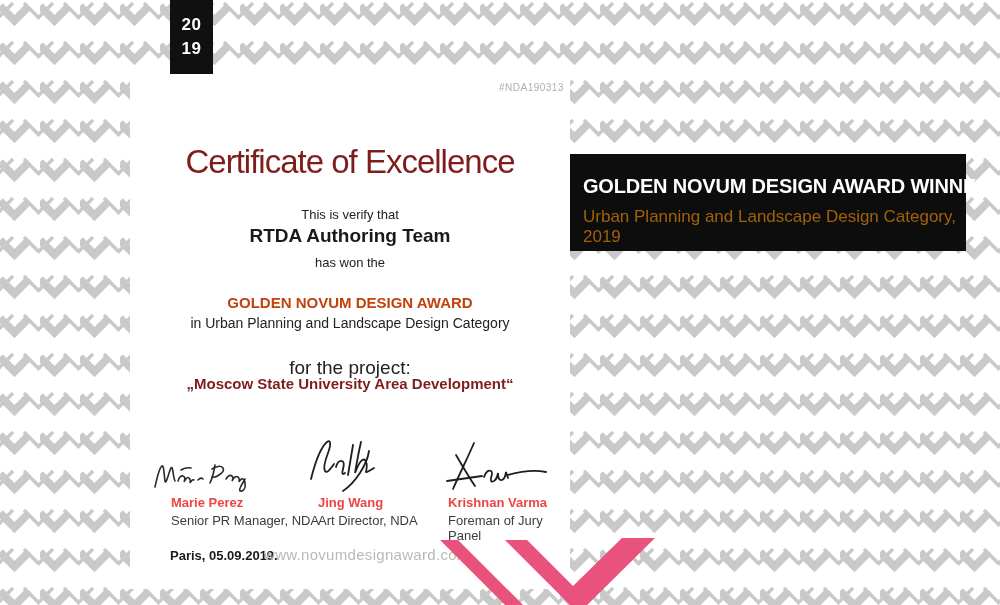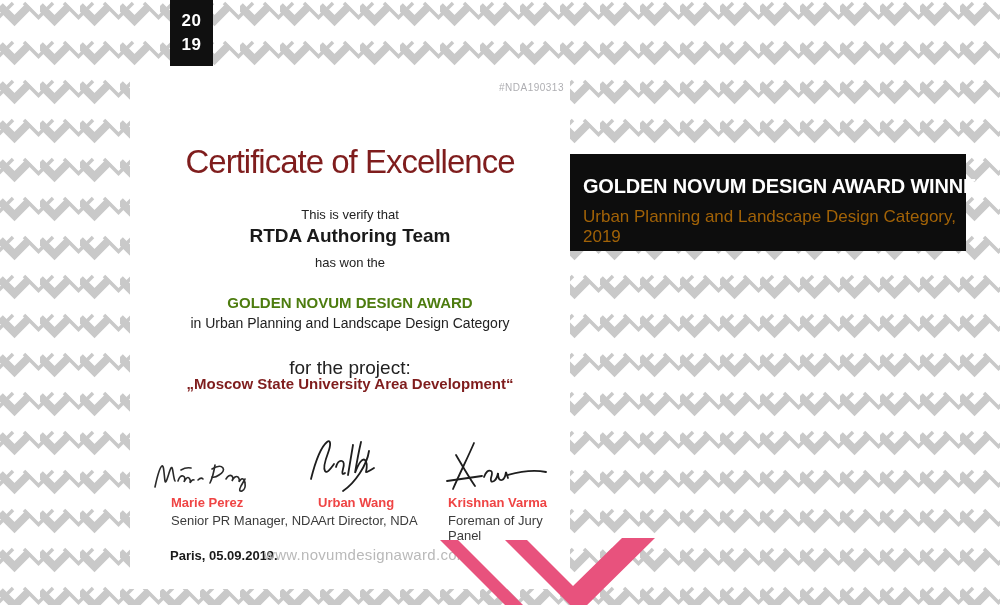--- a/index.html
+++ b/index.html
@@ -11,37 +11,37 @@
   }
   
   #bg-svg{position:absolute;left:0;top:0;z-index:0;}
   
   .panel{
     position:absolute;left:130px;top:75px;width:440px;height:514px;
     background:#ffffff;z-index:1;
   }
   
   .badge{
-    position:absolute;left:170px;top:0;width:43px;height:66px;
+    position:absolute;left:170px;top:0;width:43px;height:74px;
     background:#101010;color:#ffffff;z-index:2;
     display:flex;flex-direction:column;align-items:center;justify-content:center;
     font-weight:bold;font-size:17px;line-height:24px;letter-spacing:0.5px;
   }
   .serial{
     position:absolute;top:7px;right:6px;
     font-size:10px;color:#aeaeb2;letter-spacing:0.5px;
   }
   .line{position:absolute;left:0;width:100%;text-align:center;color:#222;}
   .cert-title{
     top:68px;font-size:33px;letter-spacing:-1px;color:#7f1d1d;font-weight:400;
   }
   .intro{top:132px;font-size:13px;}
   .recipient{top:150px;font-size:19px;font-weight:bold;color:#1a1a1a;}
   .haswon{top:180px;font-size:13px;}
-  .award{top:219px;font-size:15px;font-weight:bold;color:#4d7c0f;}
+  .award{top:219px;font-size:15px;font-weight:bold;color:#c2410c;}
   .category{top:240px;font-size:14px;}
   .project-label{top:282px;font-size:19px;}
   .project-name{top:300px;font-size:15px;font-weight:bold;color:#7f1d1d;}
   
   .sig-block{position:absolute;z-index:1;}
   .sig-svg{display:block;}
   .sig-name{font-size:13px;font-weight:bold;color:#ef4444;margin-top:2px;}
   .sig-role{font-size:13px;color:#3c3c3c;margin-top:3px;}
   .sb1{left:41px;top:382px;}
   .sb2{left:188px;top:362px;}
@@ -116,21 +116,21 @@
     <svg class="sig-svg" width="90" height="56" viewBox="0 0 90 56">
       <g fill="none" stroke="#1e1e1e" stroke-width="1.8" stroke-linecap="round">
         <path d="M6,42 C10,26 16,10 22,5 C26,2 26,8 23,16 C20,24 18,31 20,34 C22,37 26,31 29,27"></path>
         <path d="M31,30 q2,-7 6,-6 q3,1 1,8 q-2,7 2,4"></path>
         <path d="M48,8 C46,20 44,32 43,38"></path>
         <path d="M56,5 C53,18 51,30 50,36 q6,-16 10,-13 q3,3 1,12"></path>
         <path d="M64,14 C62,28 50,46 38,54"></path>
         <path d="M62,35 q4,-2 7,-4"></path>
       </g>
     </svg>
-    <div class="sig-name">Urban Wang</div>
+    <div class="sig-name">Jing Wang</div>
     <div class="sig-role">Art Director, NDA</div>
   </div>
 
   <div class="sig-block sb3">
     <svg class="sig-svg" width="105" height="54" viewBox="0 0 105 54">
       <g fill="none" stroke="#1e1e1e" stroke-width="1.8" stroke-linecap="round">
         <path d="M30,4 C24,18 15,36 9,50"></path>
         <path d="M12,16 C19,28 26,40 31,47"></path>
         <path d="M3,42 L38,37"></path>
         <path d="M40,38 q3,-8 7,-6 q2,1 0,7 q-1,5 3,3 q3,-2 4,-8 q0,8 4,7 q3,-1 4,-8 l2,6"></path>

